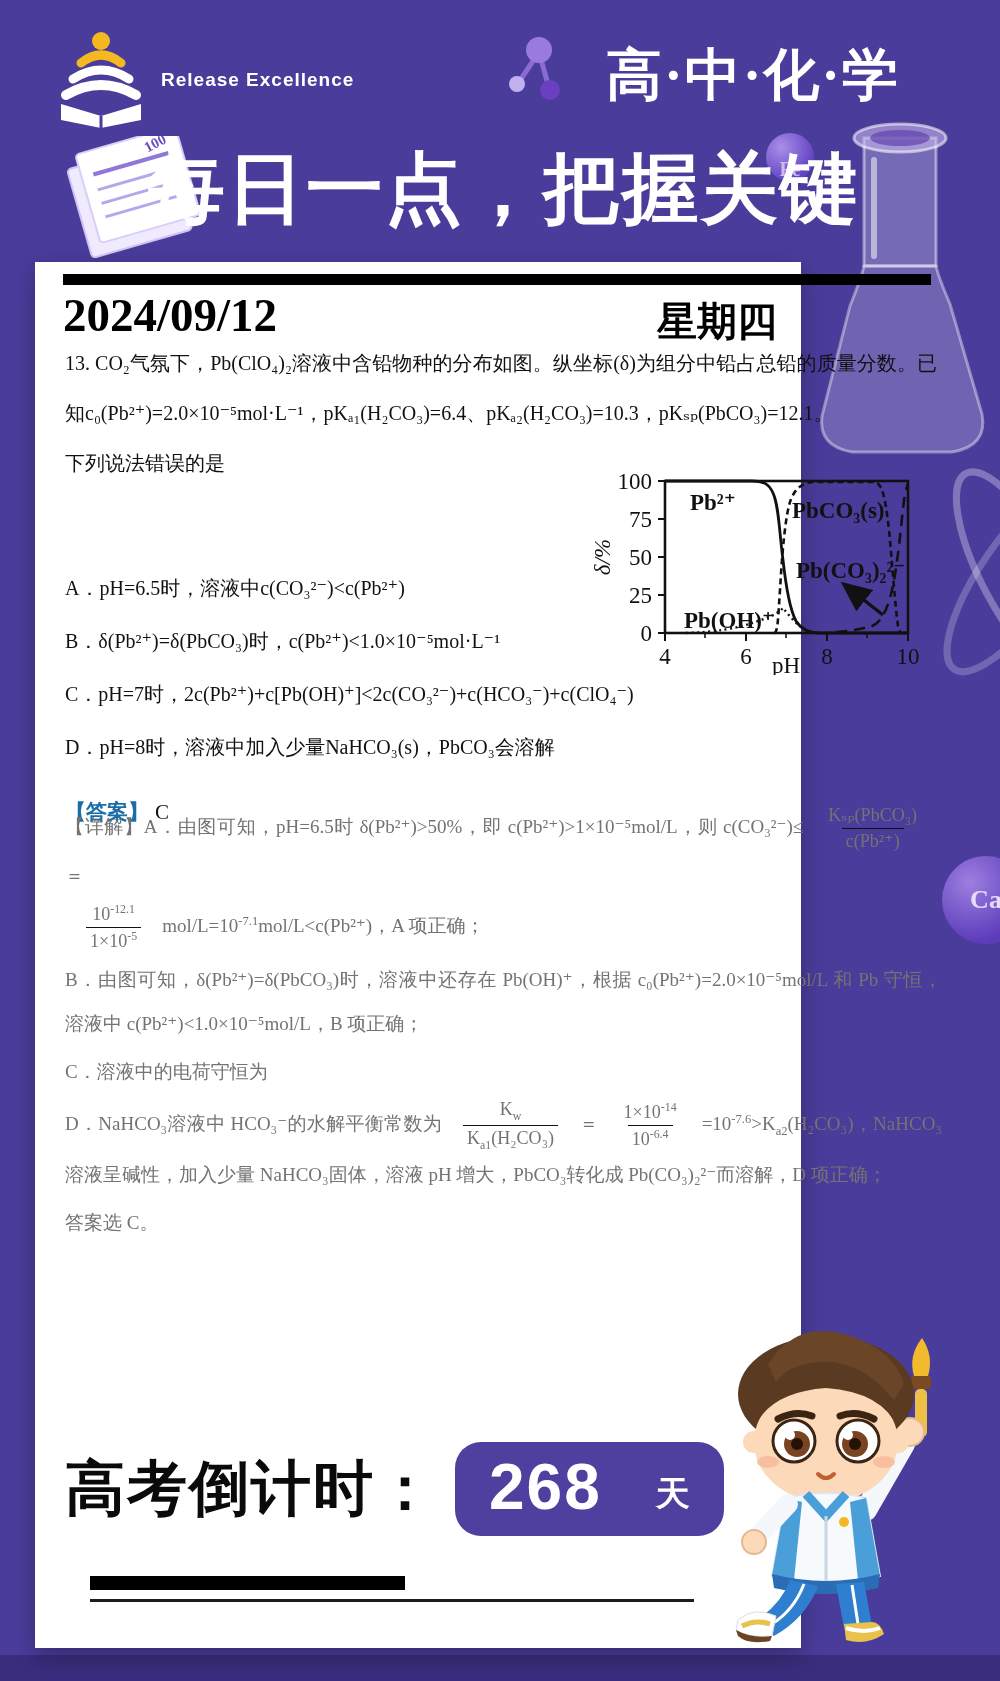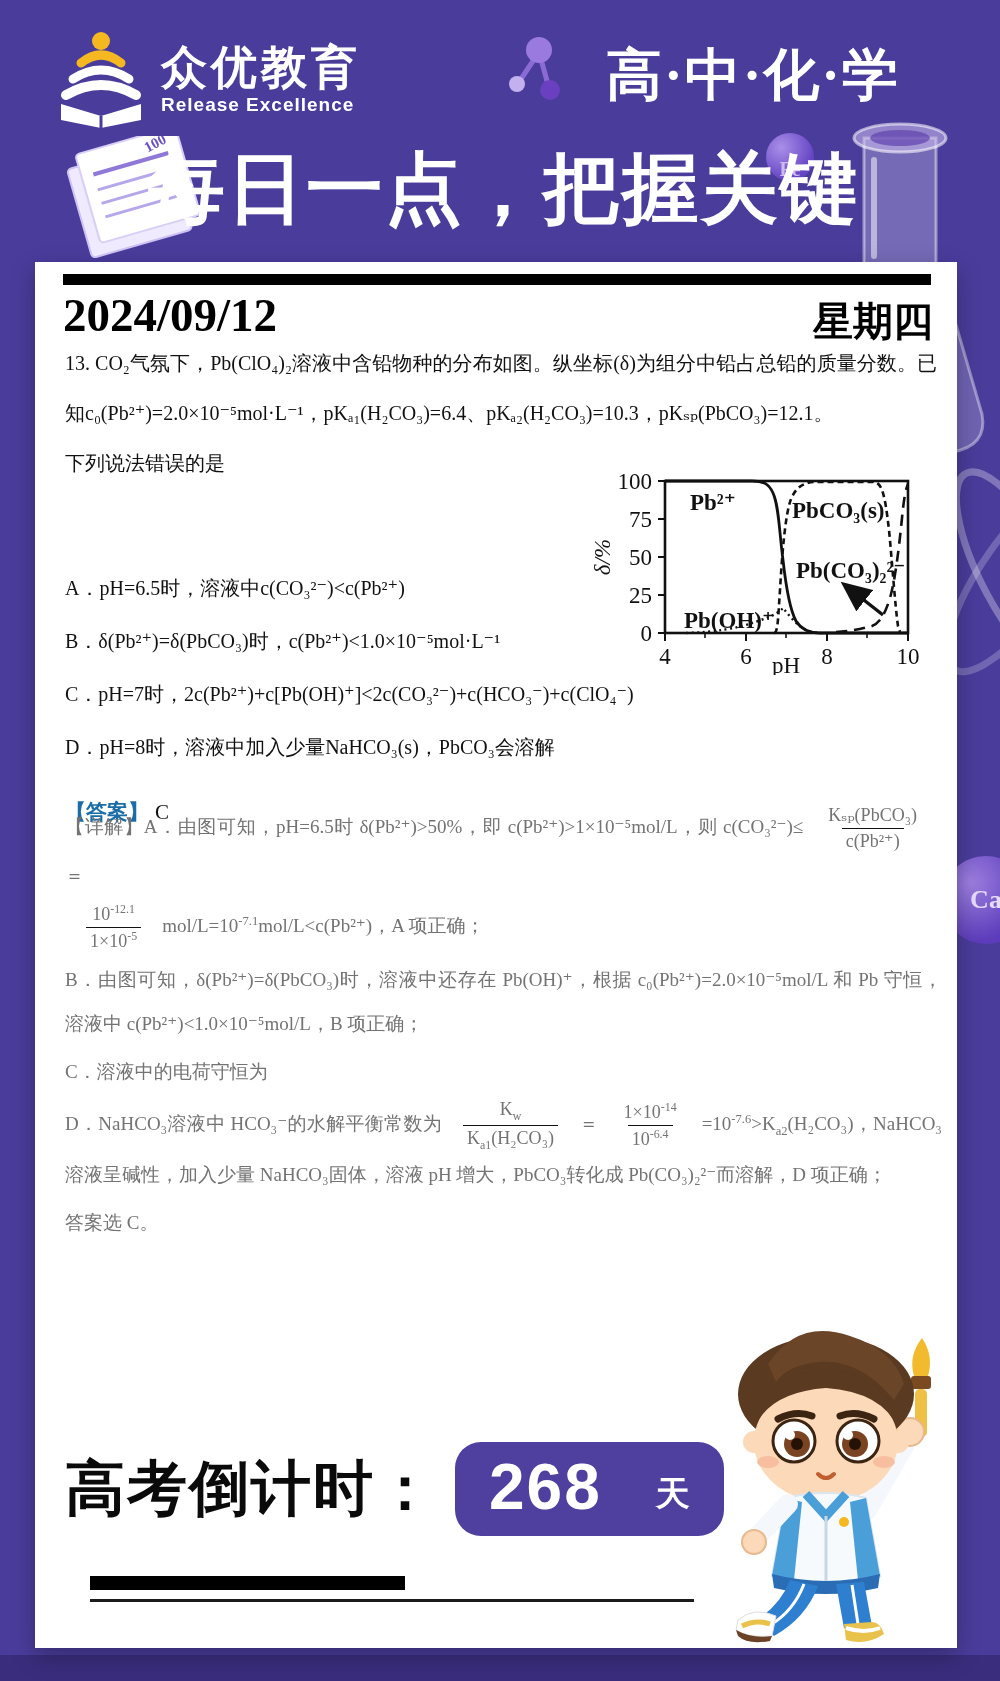--- a/index.html
+++ b/index.html
@@ -24,21 +24,21 @@
            display:flex;align-items:flex-end;justify-content:center;color:#cdbaf0;
            font-size:20px;font-weight:700;}
   .ca-ball{position:absolute;left:942px;top:856px;width:88px;height:88px;border-radius:50%;
            background:radial-gradient(circle at 32% 30%,#9d7fe0,#5c3cba 70%);z-index:1;
            display:flex;align-items:center;justify-content:center;color:#e6dcfa;
            font-size:26px;font-weight:700;}
   .rings{position:absolute;left:925px;top:410px;z-index:1;}
   .bottom-band{position:absolute;left:0;bottom:0;width:1000px;height:26px;background:#3a2d7d;z-index:0;}
 
   
-  .card{position:absolute;left:35px;top:262px;width:922px;height:1386px;background:#fff;
+  .card{position:absolute;left:35px;top:262px;width:766px;height:1386px;background:#fff;
         z-index:2;box-shadow:0 8px 22px rgba(0,0,0,.28);}
   .topbar{position:absolute;left:28px;top:12px;width:868px;height:11px;background:#000;}
   .date{position:absolute;left:28px;top:26px;font-size:47px;font-weight:700;color:#000;}
   .weekday{position:absolute;right:24px;top:32px;font-size:40px;font-weight:700;color:#000;}
   .q-intro{position:absolute;left:30px;top:76px;width:872px;font-size:20px;line-height:50px;
            color:#111;text-align:justify;}
   .q-prompt{position:absolute;left:30px;top:178px;font-size:20px;line-height:46px;color:#111;}
   .options{position:absolute;left:30px;top:300px;width:872px;}
   .opt{font-size:20px;color:#111;height:53px;line-height:53px;white-space:nowrap;}
   .answer{position:absolute;left:30px;top:536px;font-size:21px;}
@@ -111,21 +111,20 @@
 <div class="brand sans">
   <svg width="92" height="98" viewBox="0 0 92 98">
     <circle cx="46" cy="11" r="9" fill="#f5b821"></circle>
     <path d="M26,33 Q46,17 66,33" stroke="#f5b821" stroke-width="9" fill="none" stroke-linecap="round"></path>
     <path d="M18,49 Q46,31 74,49" stroke="#ffffff" stroke-width="9" fill="none" stroke-linecap="round"></path>
     <path d="M11,65 Q46,45 81,65" stroke="#ffffff" stroke-width="10" fill="none" stroke-linecap="round"></path>
     <path d="M6,74 L46,86 L86,74 L86,90 L46,98 L6,90 Z" fill="#ffffff"></path>
     <path d="M46,86 L46,98" stroke="#4a3c9b" stroke-width="3"></path>
   </svg>
   <div class="brand-text">
-    <div class="brand-title">众优教育</div>
     <div class="brand-sub">Release Excellence</div>
   </div>
 </div>
 
 <svg class="molecule" width="80" height="90" viewBox="0 0 80 90">
   <line x1="34" y1="22" x2="14" y2="52" stroke="#8a6ad4" stroke-width="5"></line>
   <line x1="34" y1="22" x2="44" y2="58" stroke="#8a6ad4" stroke-width="5"></line>
   <circle cx="34" cy="20" r="13" fill="#9b7ae0"></circle>
   <circle cx="12" cy="54" r="8" fill="#c3b0ee"></circle>
   <circle cx="45" cy="60" r="10" fill="#6a3fc0"></circle>

